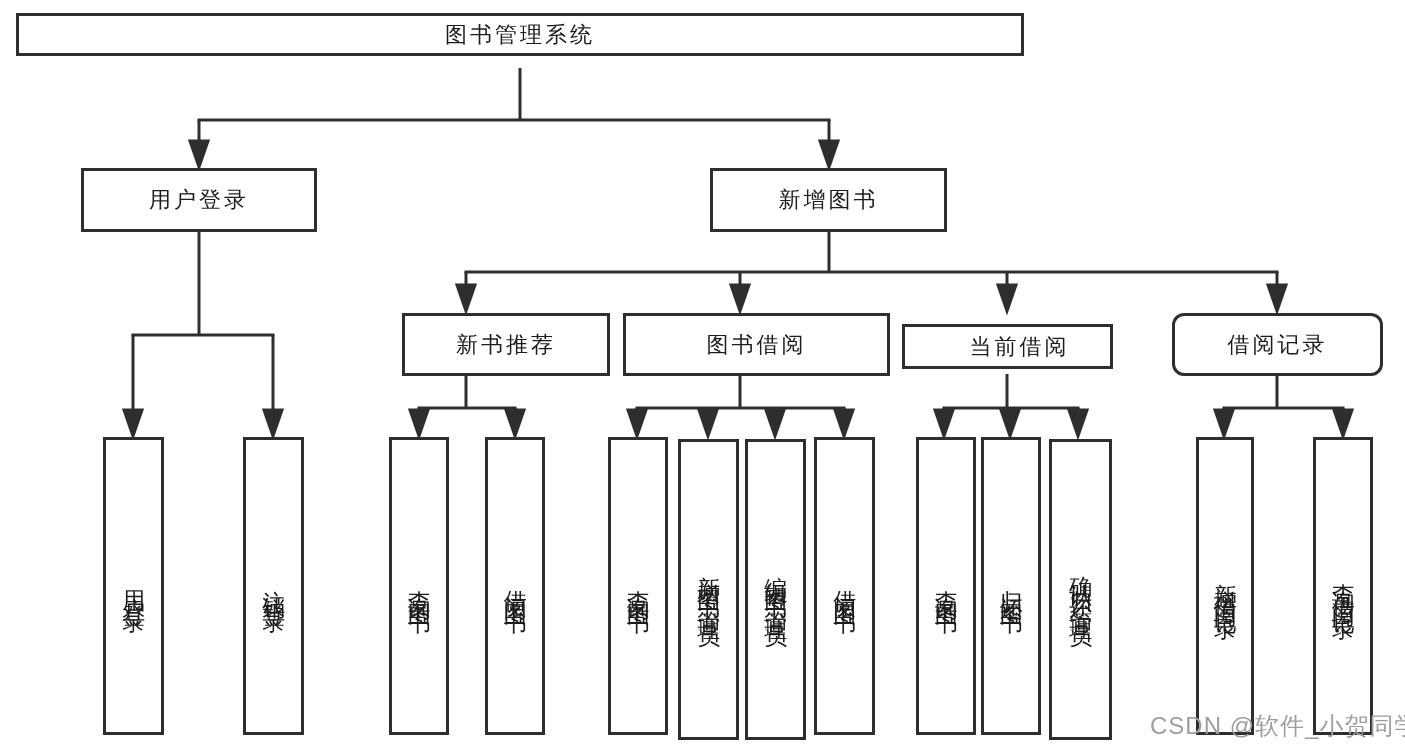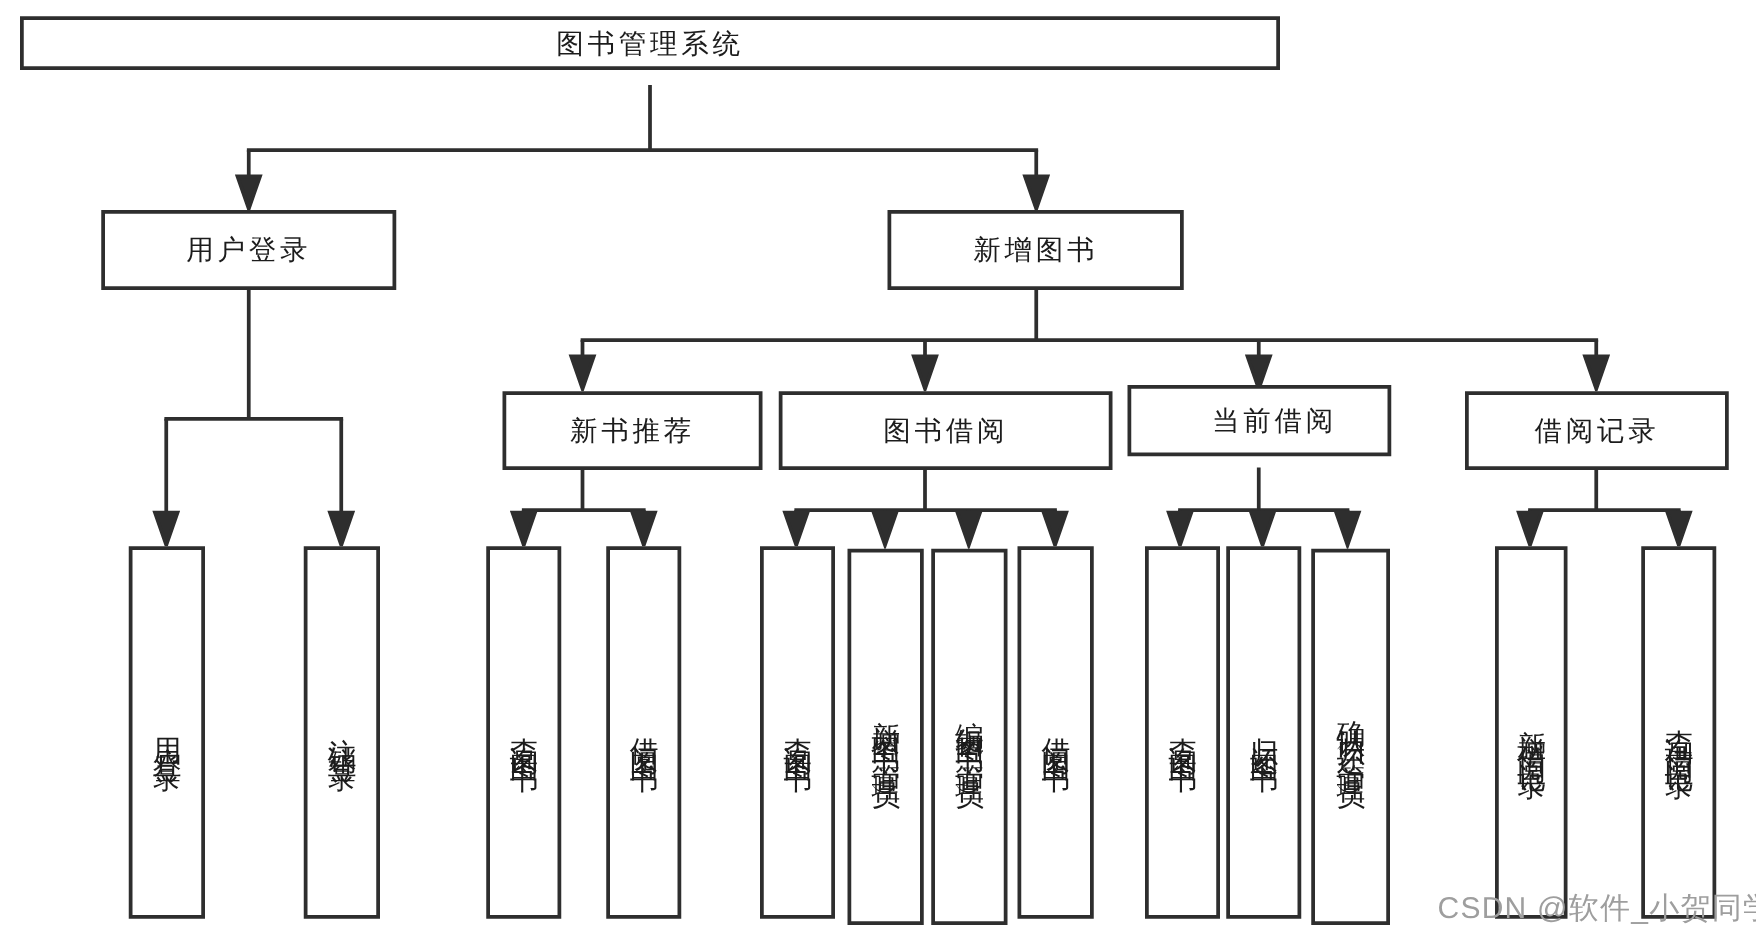--- a/index.html
+++ b/index.html
@@ -127,24 +127,24 @@
   <div class="node h-node" style="left:710px; top:168px; width:237px; height:64px;">
     <span>新增图书</span>
   </div>
 
   <div class="node h-node" style="left:362px; top:313px; width:208px; height:63px;margin-left:40px;">
     <span>新书推荐</span>
   </div>
   <div class="node h-node" style="left:623px; top:313px; width:267px; height:63px;">
     <span>图书借阅</span>
   </div>
-  <div class="node h-node" style="left:902px; top:308px; width:211px; height:57px;padding-left:24px;">
+  <div class="node h-node" style="left:902px; top:324px; width:211px; height:45px;padding-left:24px;">
     <span>当前借阅</span>
   </div>
-  <div class="node h-node" style="left:1172px; top:313px; width:211px; height:63px;">
+  <div class="node h-node" style="left:1172px; top:313px; width:211px; height:63px;border-radius:12px;">
     <span>借阅记录</span>
   </div>
 
   <div class="node v-node" style="left:103px; top:437px; width:61px; height:298px;">
     <span>用户登录</span>
   </div>
   <div class="node v-node" style="left:243px; top:437px; width:61px; height:298px;">
     <span>注销登录</span>
   </div>
 

